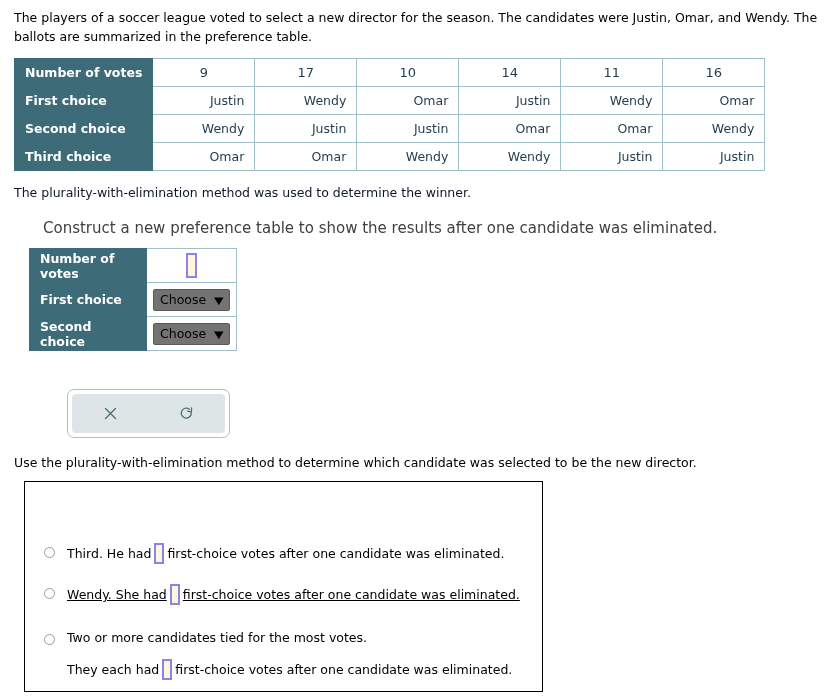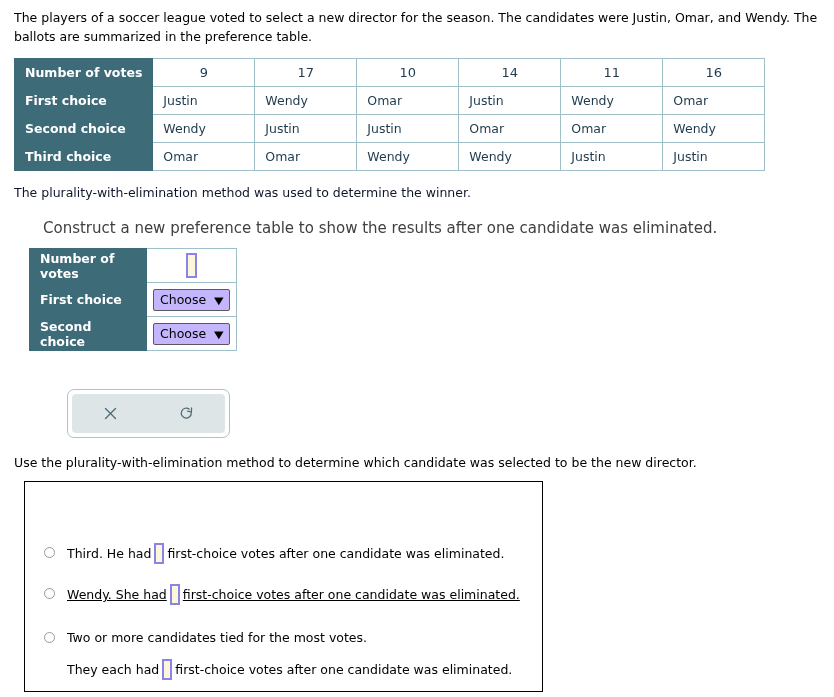--- a/index.html
+++ b/index.html
@@ -68,21 +68,21 @@
     border: 1px solid #3e6b78;
     width: 108px;
     font-size: 12.5px;
   }
   .pref-table .numcell {
     text-align: center;
     width: 102px;
     font-size: 13px;
   }
   .pref-table .namecell {
-    text-align: left;
+    text-align: right;
     width: 102px;
   }
 
   
   .ans-table {
     position: absolute;
     left: 29px; top: 248px;
     border-collapse: collapse;
     font-size: 12.5px;
   }
@@ -122,21 +122,21 @@
     width: 10px;
     margin: 0 3px;
     border-width: 2px;
     position: relative;
     top: -1px;
   }
 
   
   .choose {
     display: inline-block;
-    background: #c4b5fd;
+    background: #737373;
     border: 1px solid #5a5a5a;
     border-radius: 2px;
     height: 22px;
     line-height: 20px;
     padding: 0 6px;
     font-size: 12.5px;
     color: #000;
     white-space: nowrap;
     min-width: 74px;
     text-align: left;
@@ -201,21 +201,21 @@
     background: #ffffff;
     flex: 0 0 auto;
     margin-right: 12px;
     margin-top: 3px;
     cursor: default;
   }
   .mc-text { line-height: 18px; }
   .opt1 { position: absolute; left: 0; top: 21px; }
   .opt2 { position: absolute; left: 0; top: 62px; }
   .opt3 { position: absolute; left: 0; top: 103px; text-decoration: underline; }
-  .opt4 { position: absolute; left: 0; top: 147px; }
+  .opt4 { position: absolute; left: 0; top: 147px; align-items: center; }
   .opt4b { position: absolute; left: 42px; top: 178px; font-size: 12.5px; line-height: 18px; }
 </style>
 </head>
 <body>
 
 <div class="page">
 
   <div class="intro">The players of a soccer league voted to select a new director for the season. The candidates were Justin, Omar, and Wendy. The ballots are summarized in the preference table.</div>
 
   <table class="pref-table">

